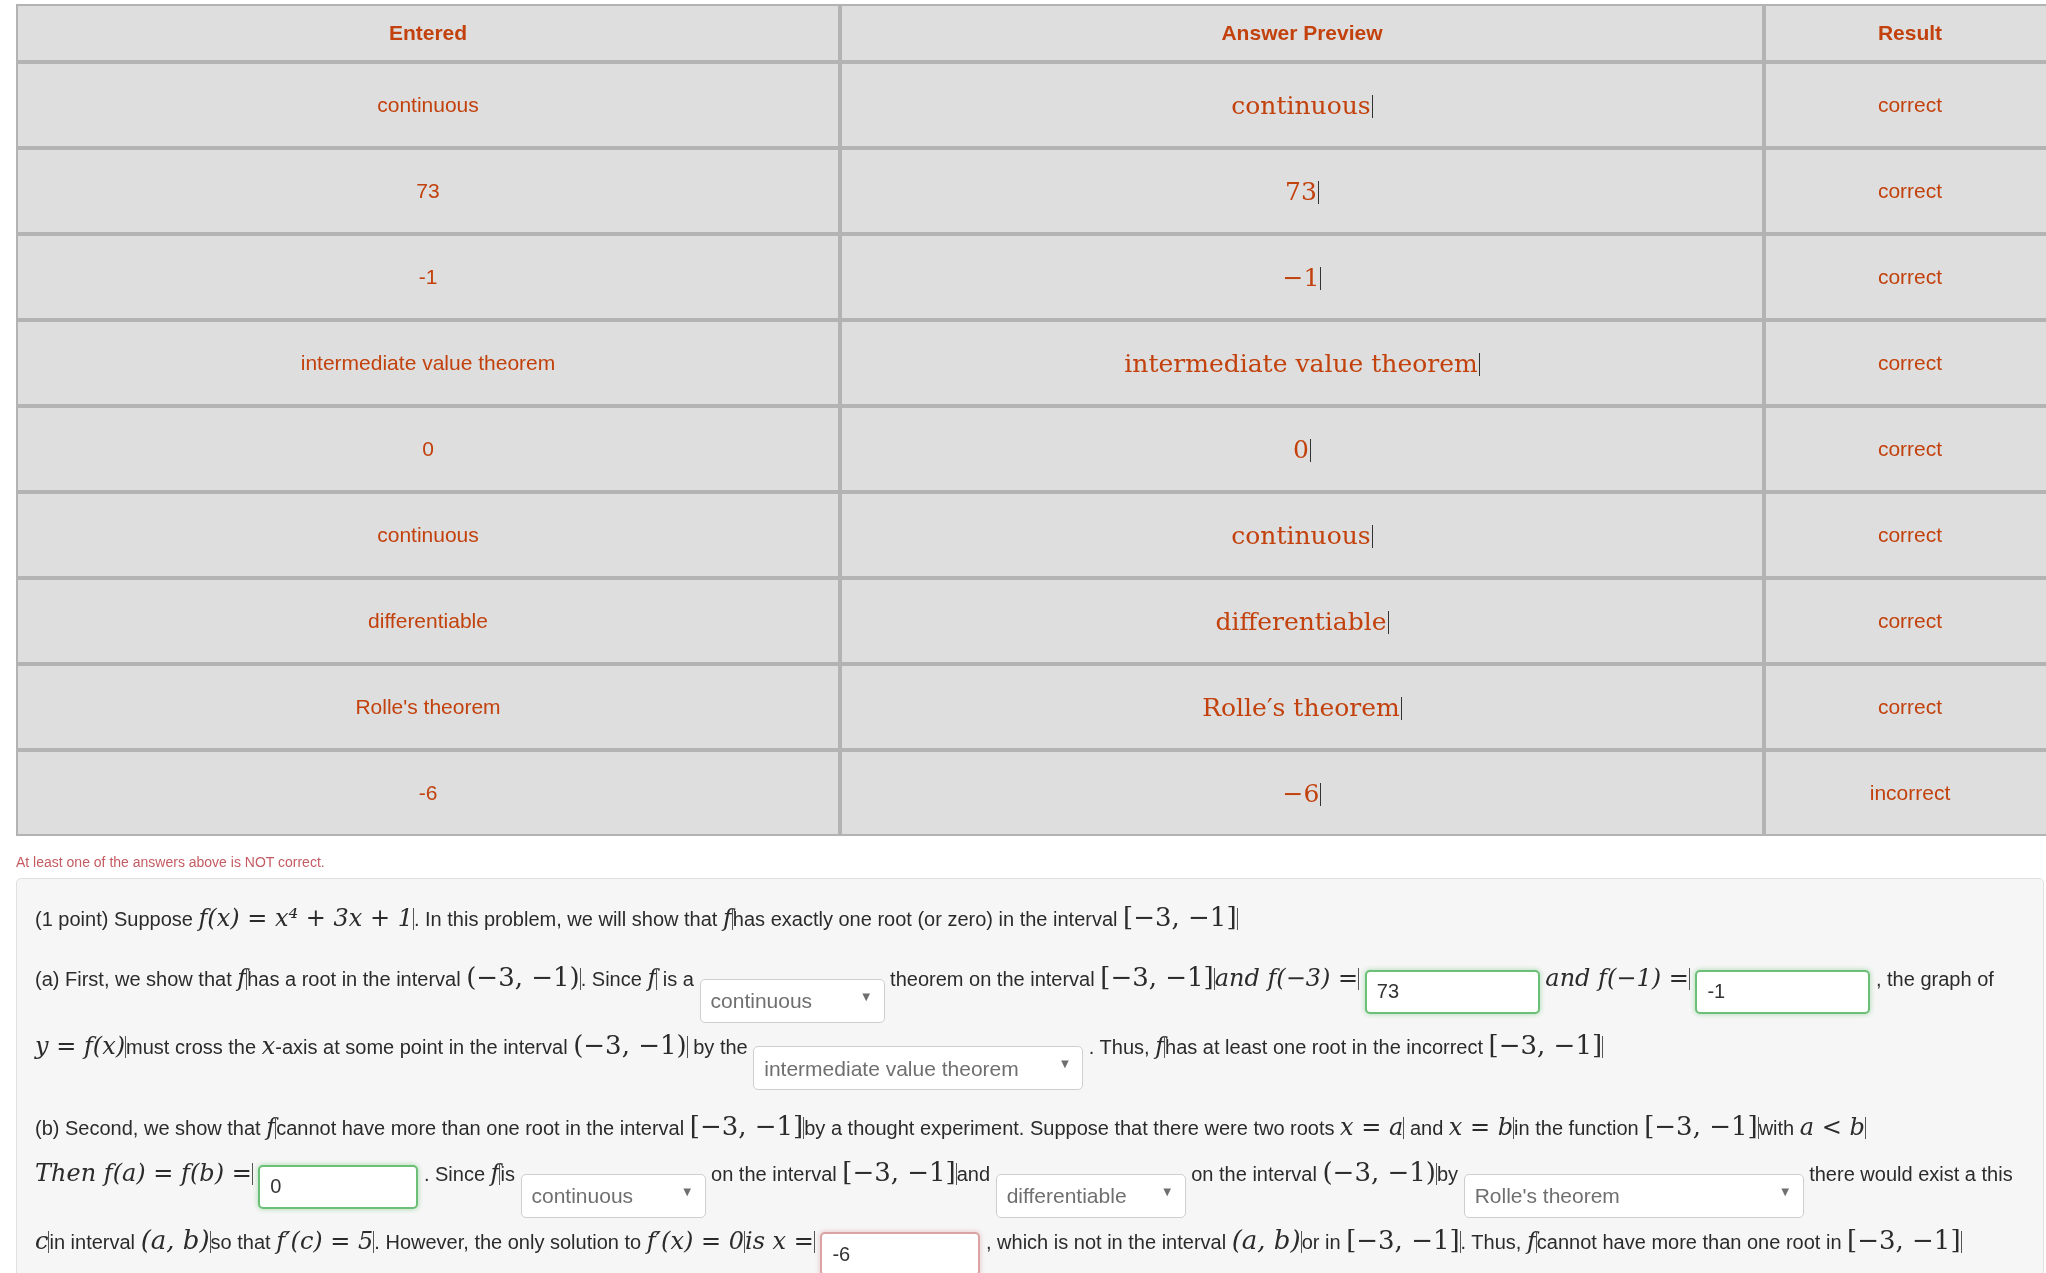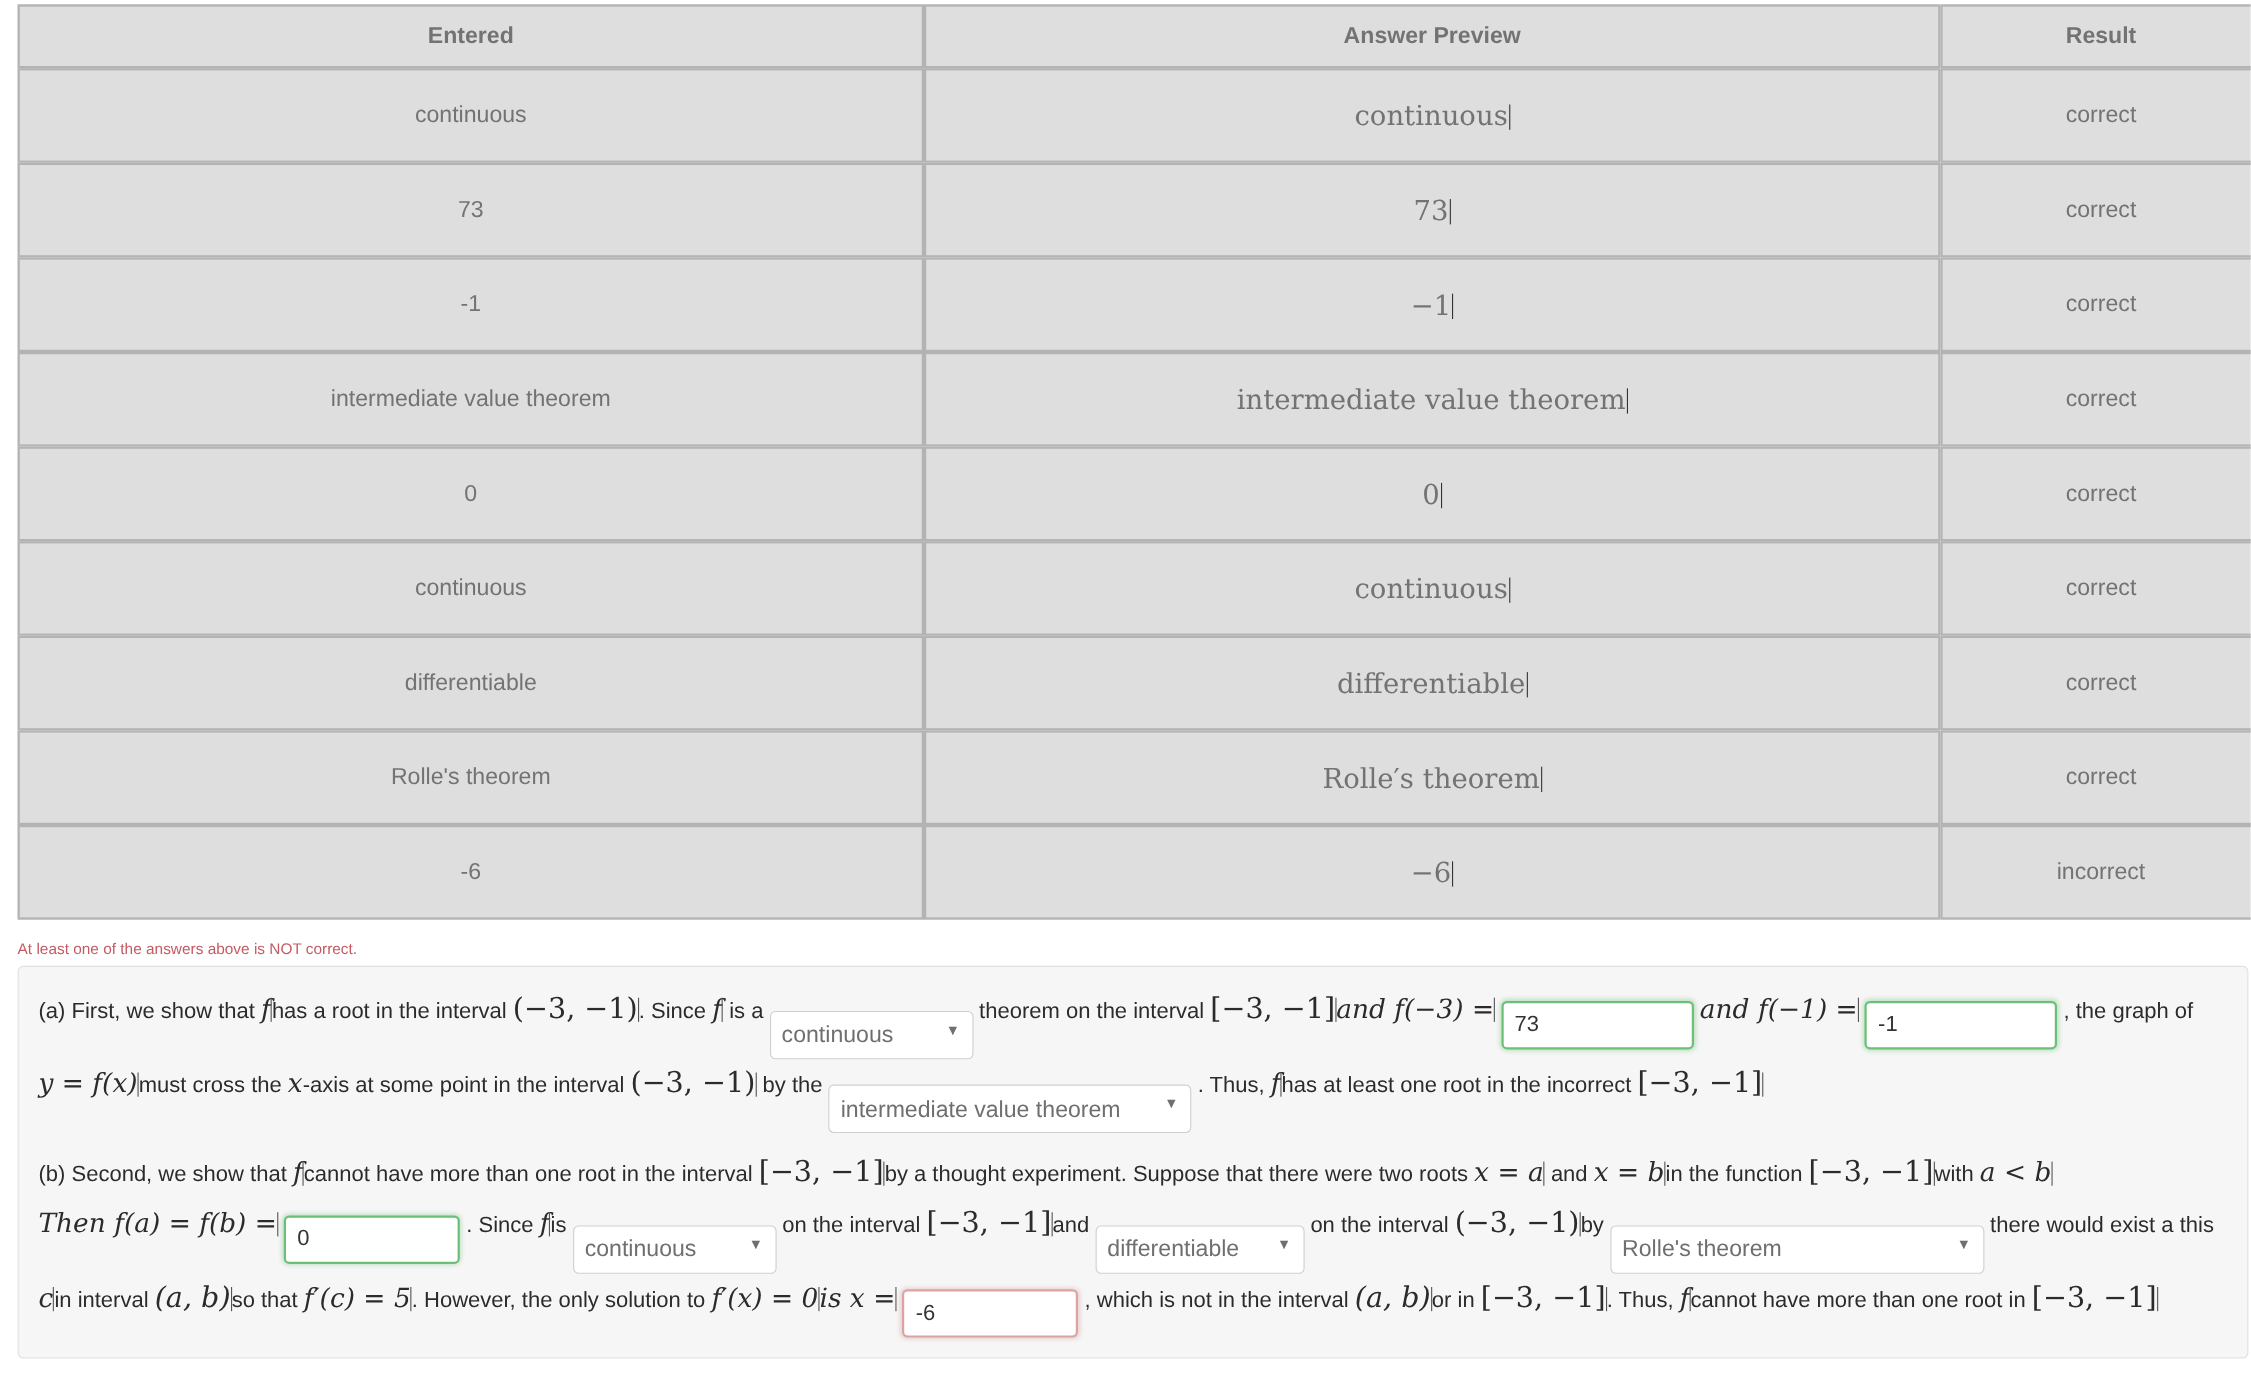--- a/index.html
+++ b/index.html
@@ -28,21 +28,21 @@
     width: 2028px;
     margin-top: 4px;
     table-layout: fixed;
   }
   table.results th,
   table.results td {
     border: 2px solid #b3b3b3;
     background: #dedede;
     text-align: center;
     vertical-align: middle;
-    color: #737373;
+    color: #c2410c;
     font-size: 21px;
   }
   table.results th {
     font-weight: bold;
     height: 46px;
     padding: 4px 0;
   }
   table.results td {
     height: 82px;
     padding: 0;
@@ -267,20 +267,26 @@
       </tr>
 
     </tbody>
   </table>
 </div>
 
 <div class="warn-line">At least one of the answers above is NOT correct.</div>
 
 <div class="problem-panel">
 
+  <p>
+    <span>(1 point) Suppose</span>
+    <span class="m mi">f(x) = x⁴ + 3x + 1</span><span class="tcaret"></span><span>. In this problem, we will show that</span>
+    <span class="m mi">f</span><span class="tcaret"></span><span>has exactly one root (or zero) in the interval</span>
+    <span class="m bigbr">[−3, −1]</span><span class="tcaret"></span>
+  </p>
 
   <p>
     <span>(a) First, we show that</span>
     <span class="m mi">f</span><span class="tcaret"></span><span>has a root in the interval</span>
     <span class="m bigbr">(−3, −1)</span><span class="tcaret"></span><span>. Since</span>
     <span class="m mi">f</span><span class="tcaret"></span>
     <span>is a</span>
     <span class="select-shell"><select class="ww-select sel-w-continuous"><option>continuous</option></select><span class="arrow">▼</span></span>
     <span>theorem on the interval</span>
     <span class="m bigbr">[−3, −1]</span><span class="tcaret"></span><span class="m mi">and f(−3) =</span><span class="tcaret"></span>

